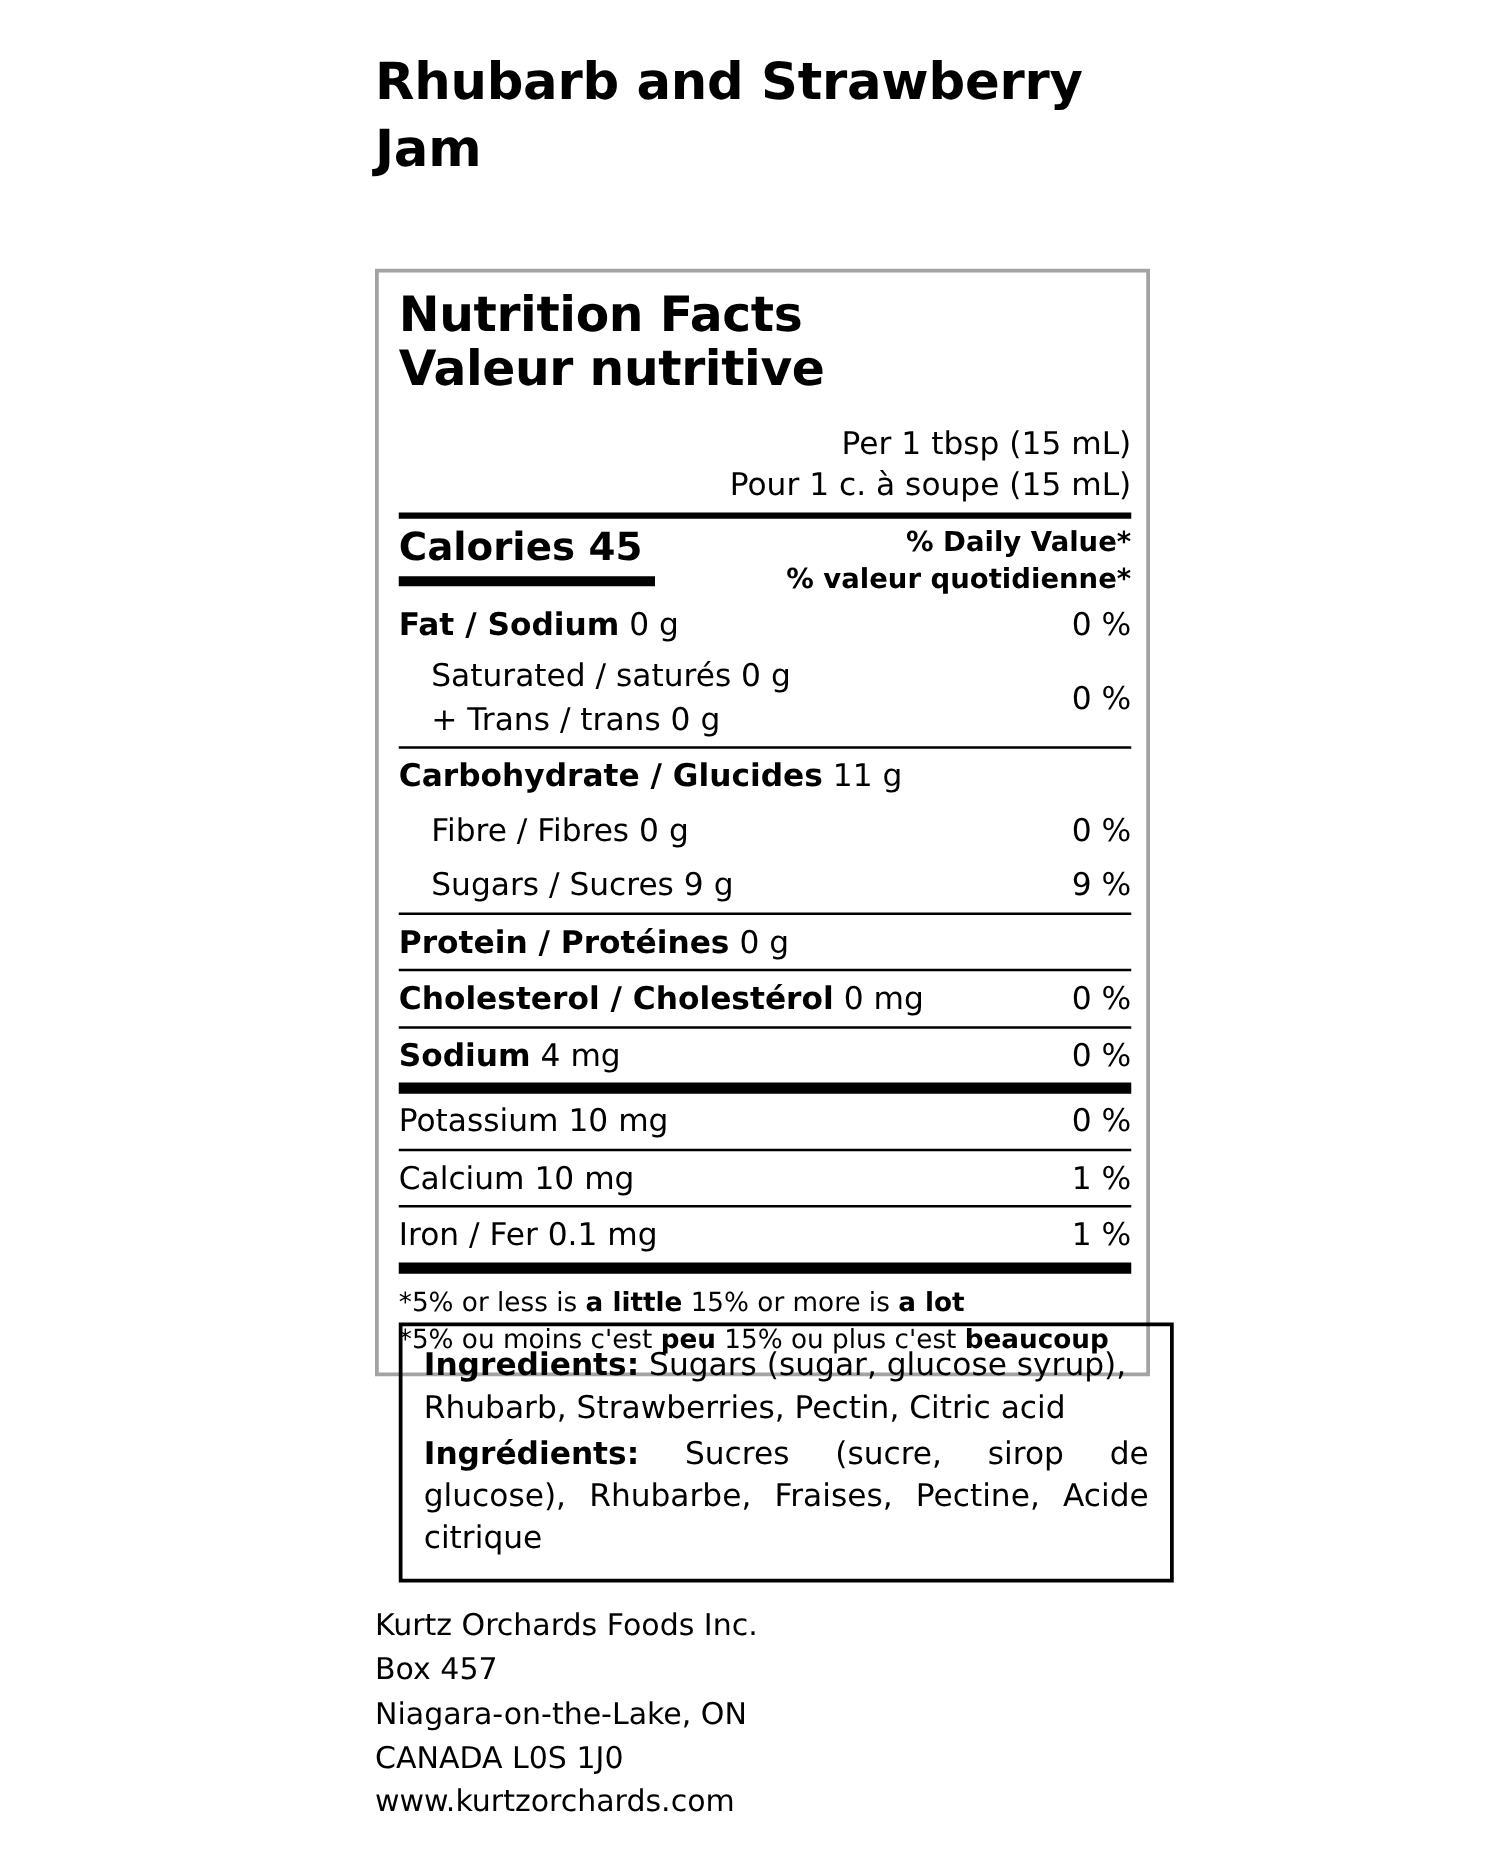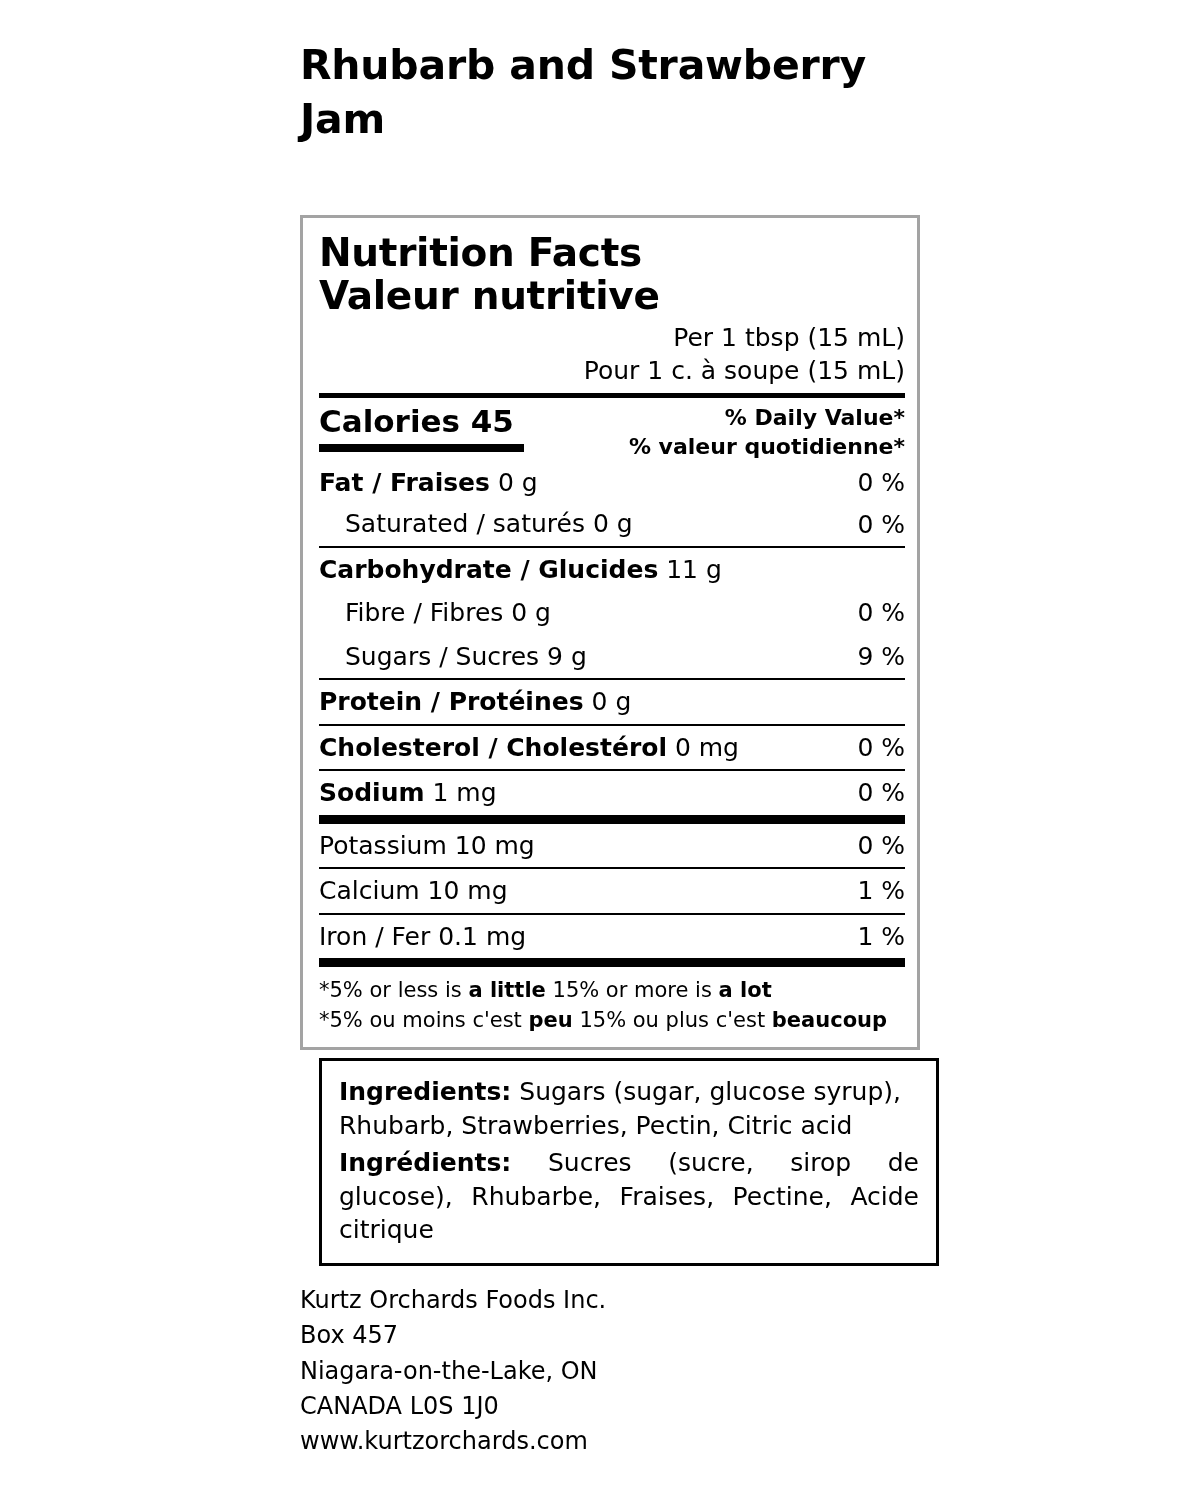--- a/index.html
+++ b/index.html
@@ -47,21 +47,21 @@
     font-size: 39px;
     font-weight: bold;
     line-height: 1.07;
     letter-spacing: -0.3px;
   }
   .nf-title-fr {
     font-size: 39px;
     font-weight: bold;
     line-height: 1.12;
     letter-spacing: -0.3px;
-    margin-bottom: 4px;
+    margin-bottom: 21px;
   }
   .nf-serving {
     font-size: 25px;
     line-height: 1.32;
   }
   .nf-serving div { white-space: nowrap; text-align: right; }
 
   .rule-thin { border-bottom: 2px solid #000; }
   .rule-med  { border-bottom: 5px solid #000; }
   .rule-thick{ border-bottom: 9px solid #000; }
@@ -183,29 +183,30 @@
         <div class="cal-underline"></div>
       </div>
       <div class="dv-right">
         <div class="dv1">% Daily Value*</div>
         <div class="dv2">% valeur quotidienne*</div>
       </div>
     </div>
 
     <div class="row">
       <div class="left">
-        <b>Fat / Fraises</b>
+        <b>Fat / Sodium</b>
         <span>0 g</span>
       </div>
       <div class="right">0 %</div>
     </div>
 
     <div class="two-line">
       <div class="left-col indent">
         <div>Saturated / saturés 0 g</div>
+        <div>+ Trans / trans 0 g</div>
       </div>
       <div class="right">0 %</div>
     </div>
 
     <div class="rule-thin"></div>
 
     <div class="row">
       <div class="left">
         <b>Carbohydrate / Glucides</b>
         <span>11 g</span>
@@ -241,21 +242,21 @@
         <span>0 mg</span>
       </div>
       <div class="right">0 %</div>
     </div>
 
     <div class="rule-thin"></div>
 
     <div class="row">
       <div class="left">
         <b>Sodium</b>
-        <span>1 mg</span>
+        <span>4 mg</span>
       </div>
       <div class="right">0 %</div>
     </div>
 
     <div class="rule-thick"></div>
 
     <div class="row">
       <div class="left">Potassium 10 mg</div>
       <div class="right">0 %</div>
     </div>

